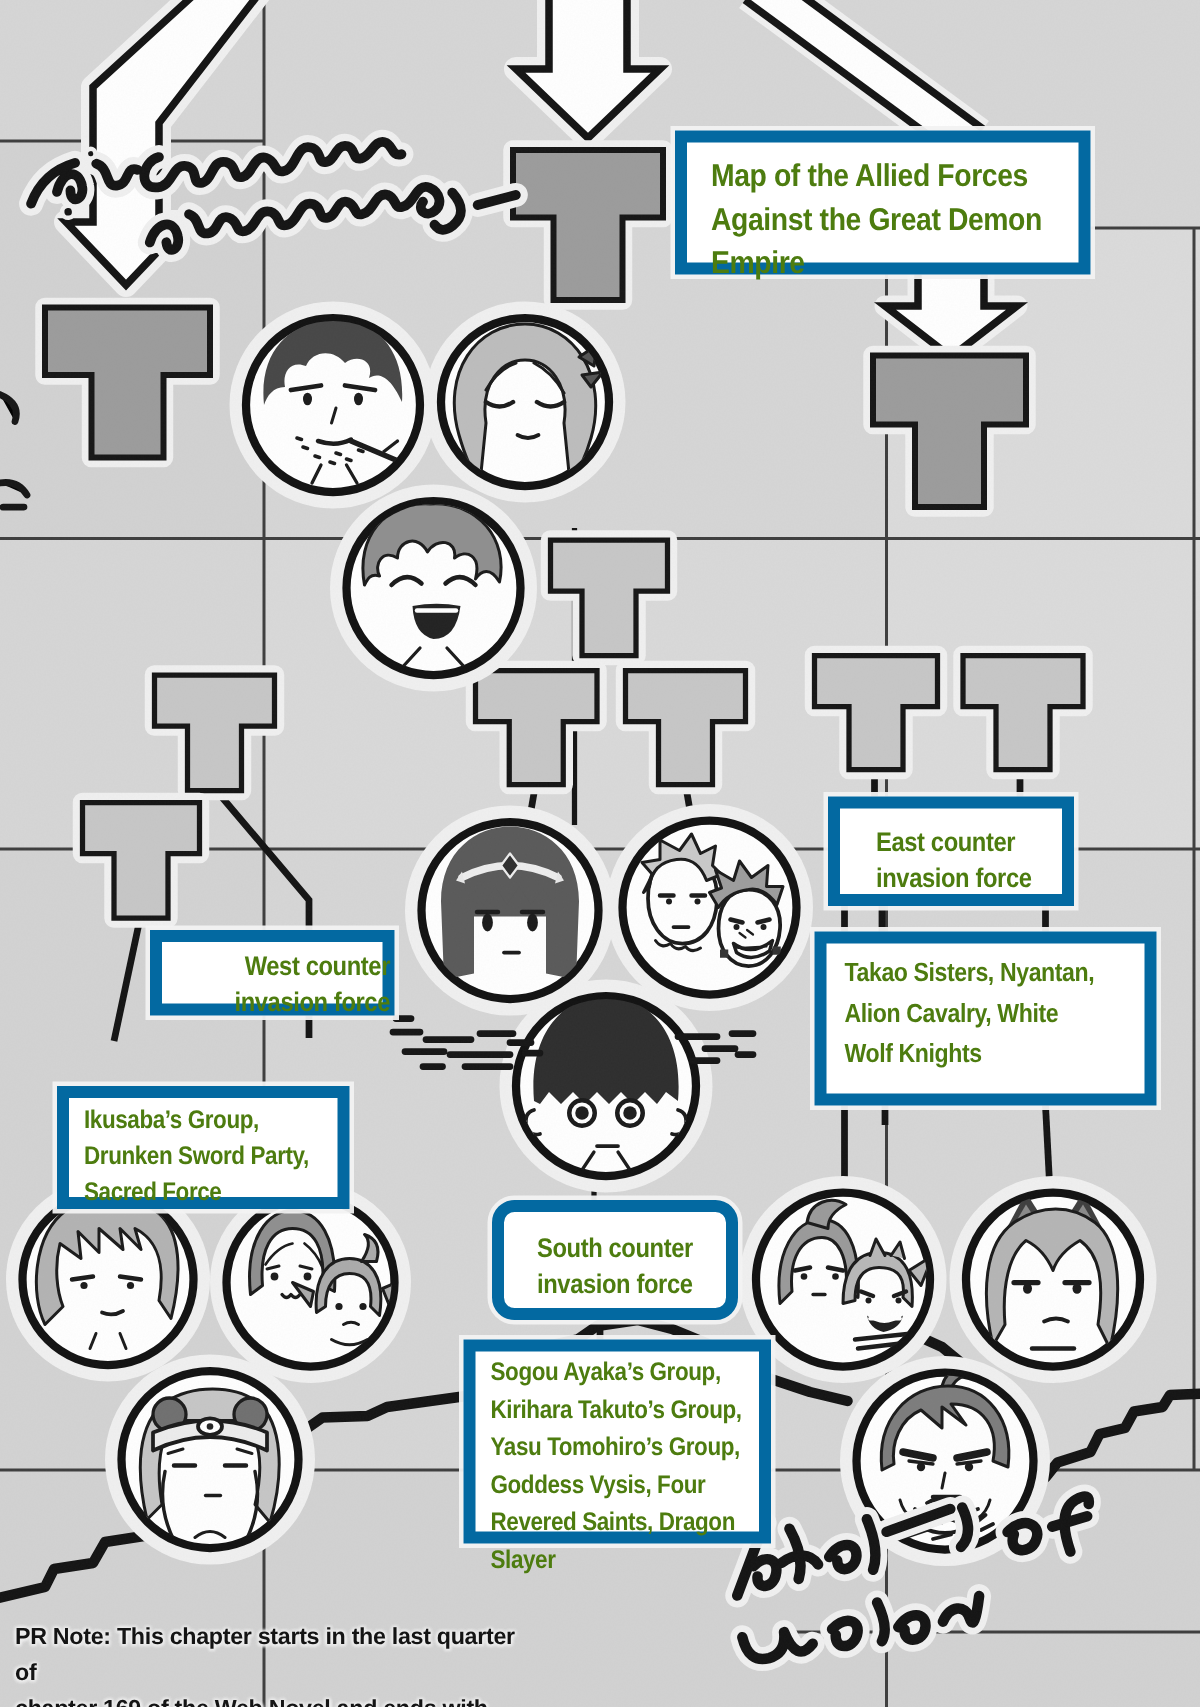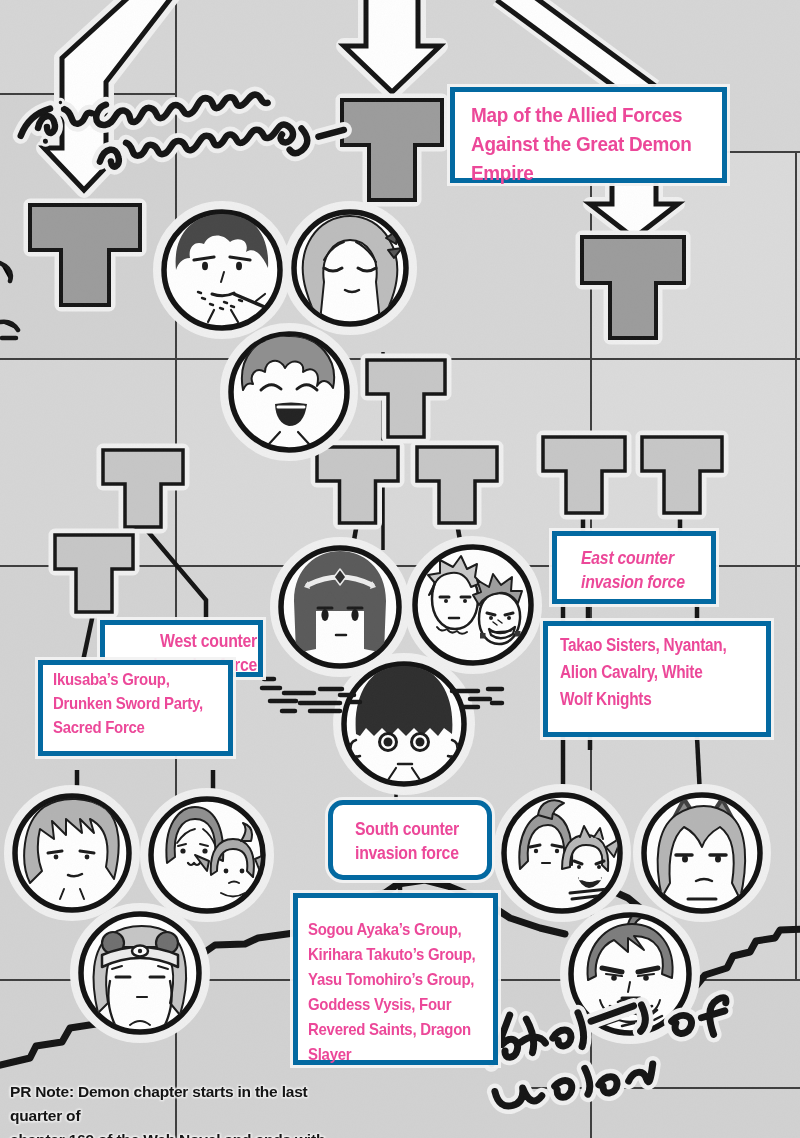--- a/index.html
+++ b/index.html
@@ -1,33 +1,33 @@
 <!DOCTYPE html>
 <html><head>
 <meta charset="utf-8">
 <style>
   html,body{margin:0;padding:0;background:#bfbfbf;}
   .page{position:relative;width:800px;height:1138px;overflow:hidden;background:#d6d6d6;
         font-family:"Liberation Sans",sans-serif;}
   .page svg.canvas{position:absolute;left:0;top:0;z-index:1;}
-  .box{position:absolute;z-index:3;background:#ffffff;border:5px solid #0369a1;
-       box-sizing:border-box;color:#ec4899;font-weight:bold;
+  .box{position:absolute;z-index:3;background:#ffffff;border:8px solid #0369a1;
+       box-sizing:border-box;color:#4d7c0f;font-weight:bold;
        box-shadow:0 0 0 3px rgba(242,242,242,.95);}
   .cond{transform:scaleX(.88);transform-origin:0 0;letter-spacing:-.3px;line-height:1.45;}
   .title-box{left:450px;top:87px;width:277px;height:96px;padding:8px 6px 0 16px;}
   .title-box .cond{width:288px;font-size:21px;line-height:29px;transform:scaleX(.9);}
   .label-west{left:100px;top:620px;width:163px;height:57px;padding:4px 0 0 20px;text-align:right;}
-  .label-east{left:552px;top:531px;width:164px;height:73px;padding:10px 0 0 24px;font-style:italic;}
+  .label-east{left:552px;top:531px;width:164px;height:73px;padding:10px 0 0 24px;}
   .label-south{left:328px;top:800px;width:164px;height:80px;padding:12px 0 0 22px;border-radius:15px;}
   .label-box .cond{width:150px;font-size:18px;line-height:24px;}
-  .roster-west{left:38px;top:660px;width:195px;height:96px;padding:3px 0 0 10px;}
+  .roster-west{left:38px;top:724px;width:195px;height:82px;padding:3px 0 0 10px;}
   .roster-west .cond{width:188px;font-size:17px;line-height:24px;}
   .roster-east{left:543px;top:621px;width:228px;height:116px;padding:6px 0 0 12px;}
   .roster-east .cond{width:196px;font-size:17.5px;line-height:27px;}
-  .roster-south{left:293px;top:893px;width:205px;height:172px;padding:19px 0 0 10px;}
+  .roster-south{left:309px;top:893px;width:205px;height:136px;padding:1px 0 0 10px;}
   .roster-south .cond{width:214px;font-size:17px;line-height:25px;}
   .pr-note{position:absolute;z-index:3;left:10px;top:1080px;width:340px;color:#141414;
      font-weight:bold;font-size:15.5px;line-height:24px;letter-spacing:-.2px;
      text-shadow:0 0 3px #ededed,0 0 3px #ededed,1px 1px 2px #ededed,-1px -1px 2px #ededed,
        1px -1px 2px #ededed,-1px 1px 2px #ededed;}
 </style>
 </head>
 <body>
 
 <div class="page">
@@ -425,16 +425,16 @@
     <div class="cond">Ikusaba’s Group, Drunken Sword Party, Sacred Force</div>
   </div>
   <div class="box roster-east">
     <div class="cond">Takao Sisters, Nyantan, Alion Cavalry, White Wolf Knights</div>
   </div>
   <div class="box roster-south">
     <div class="cond">Sogou Ayaka’s Group, Kirihara Takuto’s Group, Yasu Tomohiro’s Group, Goddess Vysis, Four Revered Saints, Dragon Slayer</div>
   </div>
 
   <div class="pr-note">
-    <div>PR Note: Demon chapter starts in the last quarter of</div>
+    <div>PR Note: This chapter starts in the last quarter of</div>
     <div>chapter 169 of the Web Novel and ends with 176</div>
   </div>
 </div>
 
 </body></html>

